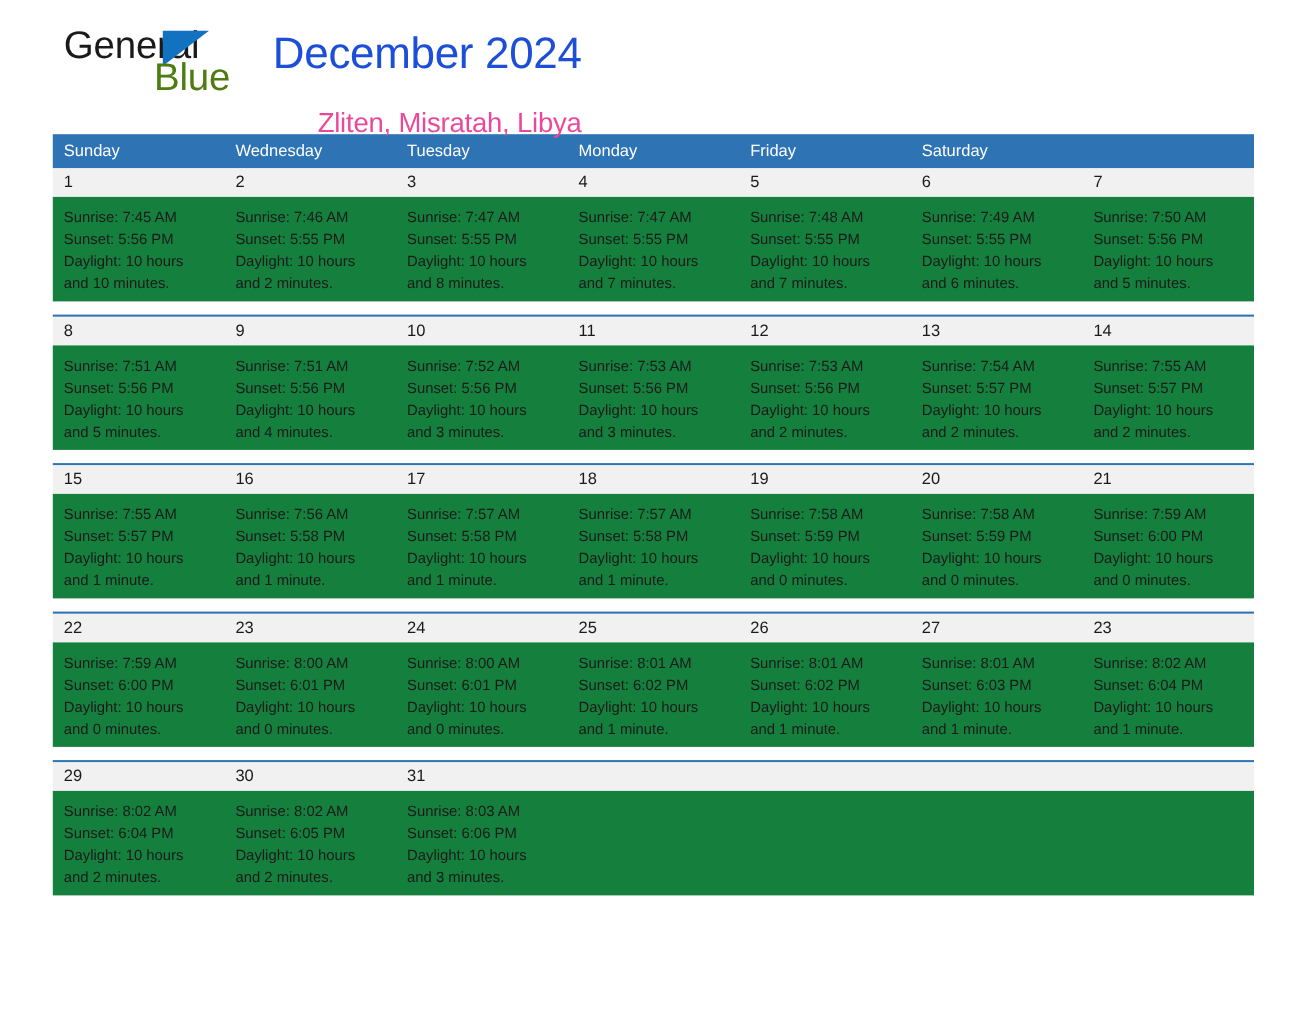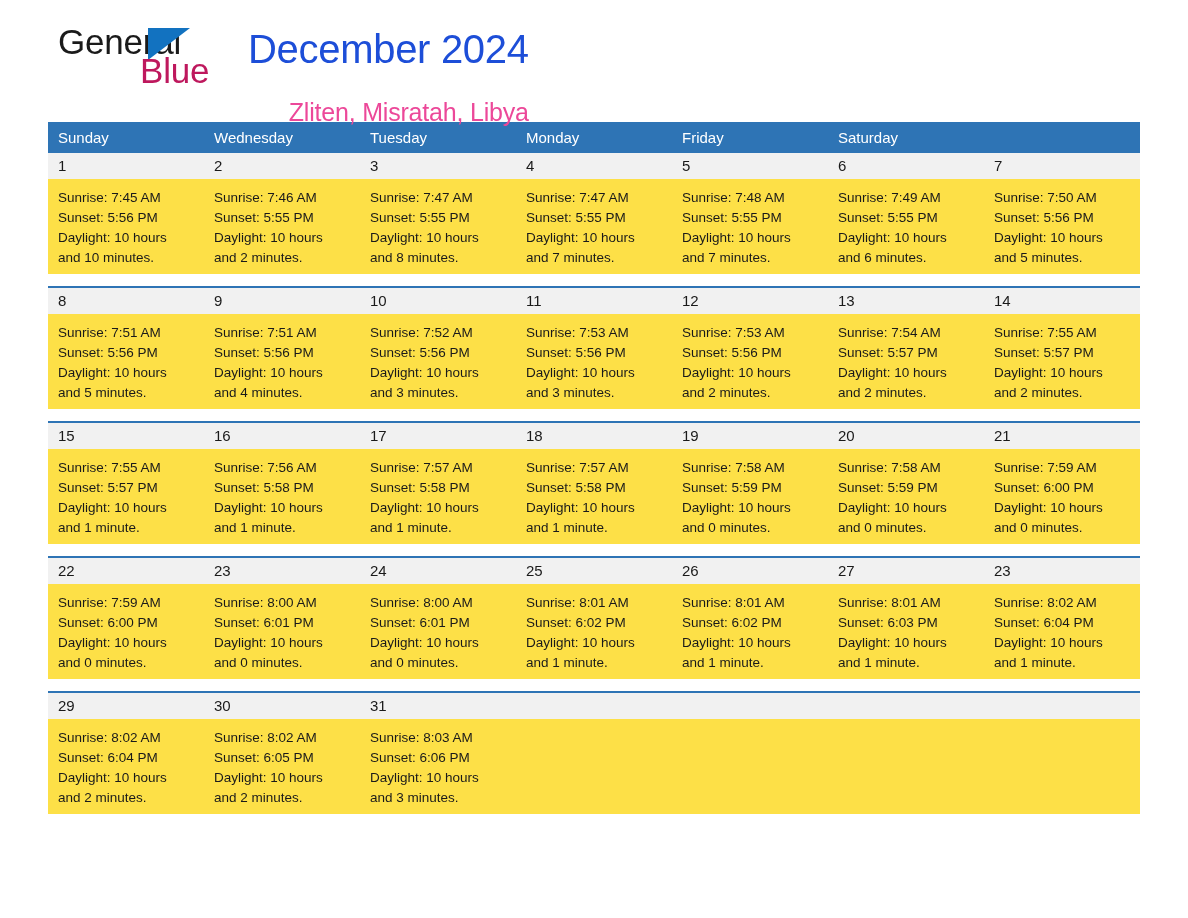--- a/index.html
+++ b/index.html
@@ -42,21 +42,21 @@
     color: #1a1a1a;
     letter-spacing: -0.2px;
     font-weight: 400;
   }
   .logo-blue {
     position: absolute;
     left: 92px;
     top: 29px;
     font-size: 35px;
     line-height: 36px;
-    color: #be185d;
+    color: #4d7c0f;
     letter-spacing: -0.2px;
     font-weight: 400;
   }
   .logo-triangle {
     position: absolute;
     left: 100px;
     top: 4px;
     width: 0;
     height: 0;
     border-top: 32px solid #1272c0;
@@ -111,21 +111,21 @@
   }
   .week-datebar {
     display: grid;
     grid-template-columns: repeat(7, 1fr);
     background: #f1f1f1;
     height: 26px;
   }
   .week-body {
     display: grid;
     grid-template-columns: repeat(7, 1fr);
-    background: #fde047;
+    background: #15803d;
     min-height: 95px;
   }
   .daynum {
     font-size: 15px;
     line-height: 26px;
     padding-left: 10px;
     color: #1a1a1a;
   }
   .cell {
     padding: 9px 10px 0 10px;

